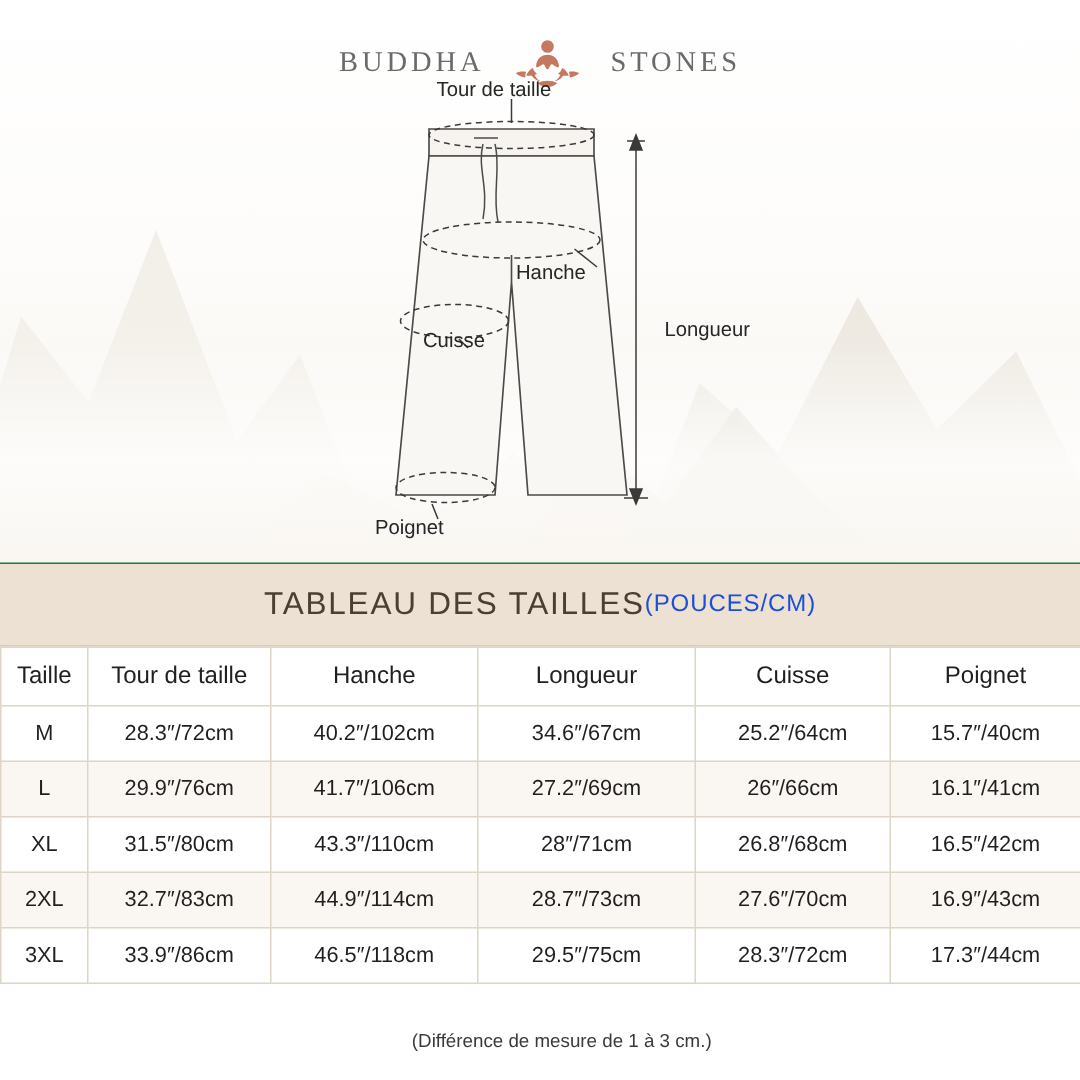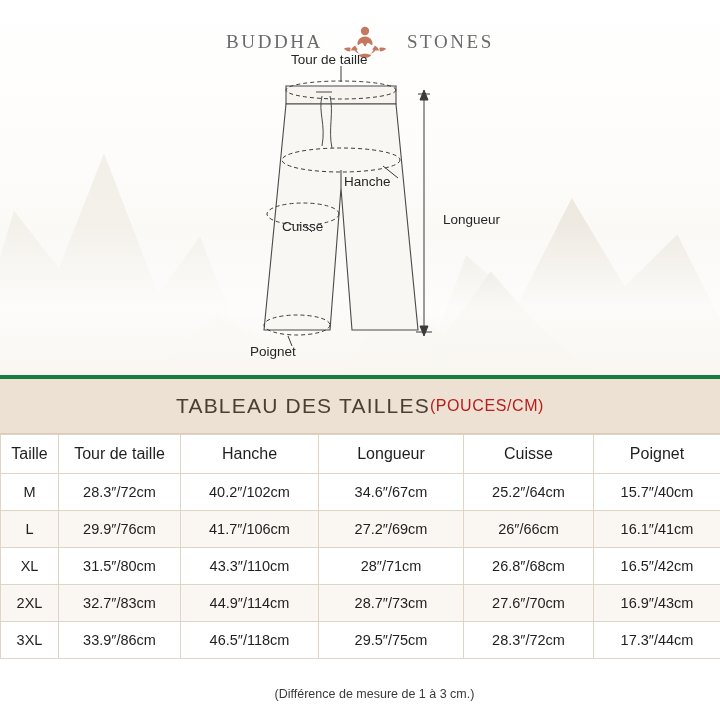--- a/index.html
+++ b/index.html
@@ -88,29 +88,29 @@
   .lbl-cuff{left:250px;top:344px;}
 
   
   .table-wrap{
     position:absolute;left:0;top:375px;width:720px;
   }
   .table-title{
     height:54px;
     background:#ece1d2;
     display:flex;align-items:center;justify-content:center;
-    border-top:4px solid #15803d;
+    border-top:1px solid #15803d;
     border-bottom:1px solid #d9cbb6;
   }
   .table-title .t1{
     font-size:21px;letter-spacing:1.2px;color:#4a4031;
     font-family:"Liberation Sans", sans-serif;
   }
   .table-title .t2{
-    font-size:16px;letter-spacing:.6px;color:#b91c1c;
+    font-size:16px;letter-spacing:.6px;color:#1d4ed8;
   }
   table{
     width:720px;border-collapse:collapse;
     table-layout:fixed;
   }
   col.c0{width:58px;}
   col.c1{width:122px;}
   col.c2{width:138px;}
   col.c3{width:145px;}
   col.c4{width:130px;}

